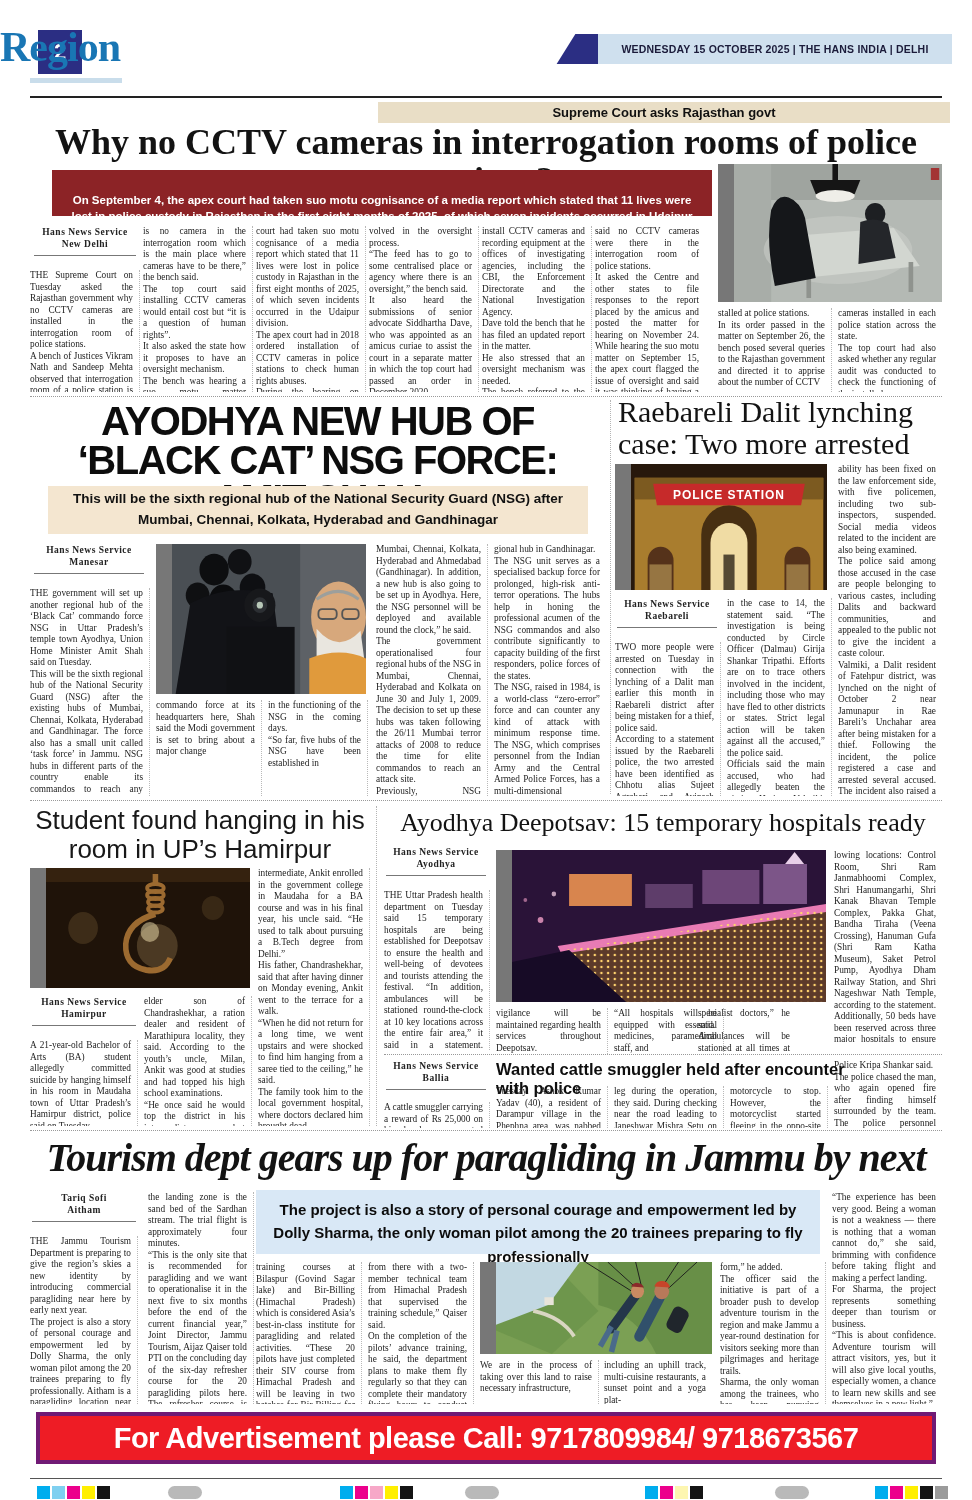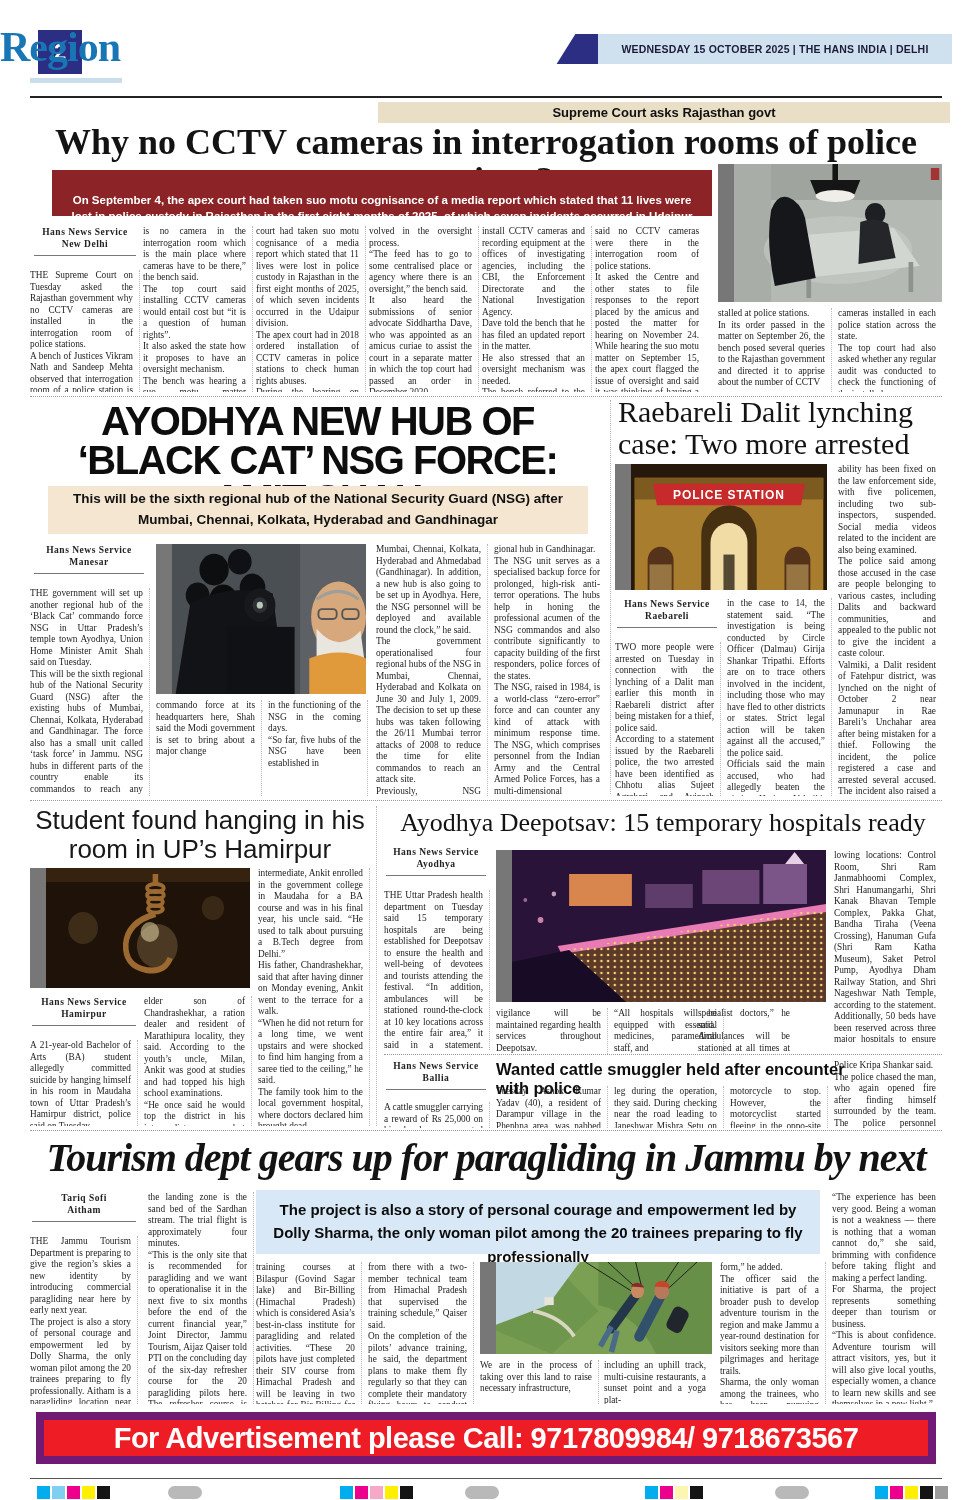--- a/index.html
+++ b/index.html
@@ -39,21 +39,21 @@
     color:#0d0d0d;text-align:center;}
   .subhead{position:absolute;background:var(--subhead-cream);text-align:center;
     font:700 13.5px/1.55 "Liberation Sans",sans-serif;color:#111;padding:3px 8px;}
   .hl-sans{position:absolute;font:400 26px/1.12 "Liberation Sans",sans-serif;color:#181818;text-align:center;}
   .hl-sub-bold{position:absolute;font:800 16.5px/1.15 "Liberation Sans",sans-serif;color:#0e0e0e;}
   .standfirst2{position:absolute;background:var(--standfirst-blue);text-align:center;
     font:700 15px/1.55 "Liberation Sans",sans-serif;color:#0c0c0c;padding:8px 14px;}
   .hl-italic{position:absolute;font:600 italic 40px/1 "Liberation Serif",serif;color:#131313;
     text-align:center;letter-spacing:-1px;}
   .adbanner{position:absolute;left:36px;top:1412px;width:900px;height:52px;background:var(--ad-red);
-    border:8px solid #701a75;display:flex;align-items:center;justify-content:center;}
+    border:4px solid #701a75;display:flex;align-items:center;justify-content:center;}
   .adbanner span{font:800 29px/1 "Liberation Sans",sans-serif;color:#fff;letter-spacing:-.5px;}
   .bottomline{position:absolute;left:30px;top:1478px;width:912px;height:1px;background:#555;}
   .marks{position:absolute;left:30px;top:1486px;width:912px;height:13px;}
   .marks .grp{position:absolute;top:0;display:flex;gap:2px;}
   .marks .sw{width:13px;height:13px;}
   .marks .pill{position:absolute;top:0;width:34px;height:13px;border-radius:7px;background:#b9b9b9;}
 </style>
 </head>
 <body>
 

